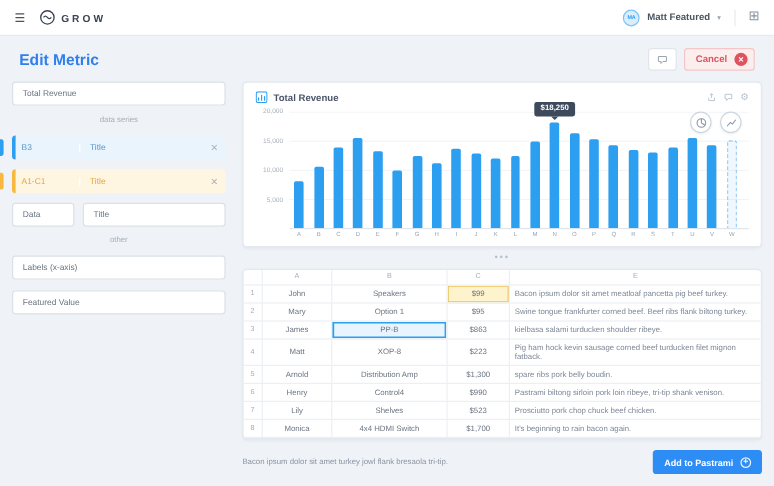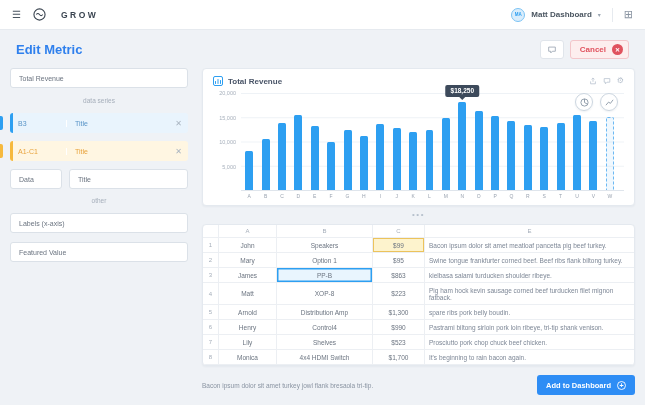--- a/index.html
+++ b/index.html
@@ -8,21 +8,21 @@
     font-family:"Liberation Sans",sans-serif;
     background:#eff2f6;
     overflow:hidden;
     position:relative;
   }
   
   .topbar { height:30px; background:#fff; border-bottom:1px solid #e6eaef;
     display:flex; align-items:center; padding:0 12px; }
   .tb-left { display:flex; align-items:center; gap:12px; }
   .hamburger { font-size:10px; color:#4a5560; cursor:pointer; }
-  .brand { display:flex; align-items:center; gap:15px; cursor:pointer; }
+  .brand { display:flex; align-items:center; gap:5px; cursor:pointer; }
   .brand-text { font-size:8.5px; font-weight:700; letter-spacing:2.5px; color:#3a4450; }
   .tb-right { margin-left:auto; display:flex; align-items:center; gap:6px; }
   .avatar { width:14px; height:14px; border-radius:50%; background:#d9edfc;
     border:1px solid #7cc3f4; color:#2d9ff1; font-size:4.5px; font-weight:700;
     display:flex; align-items:center; justify-content:center; }
   .user-name { font-size:8px; font-weight:600; color:#4a5560; }
   .chev { font-size:6px; color:#9aa5b1; }
   .tb-divider { width:1px; height:14px; background:#e6eaef; margin:0 5px; }
   .grid-ico { font-size:11px; color:#8a94a2; line-height:1; cursor:pointer; }
   
@@ -136,21 +136,21 @@
         <svg width="13" height="13" viewBox="0 0 14 14" fill="none" stroke="#3a4450">
           <circle cx="7" cy="7" r="6" stroke-width="1.2"></circle>
           <path d="M3.5 7c1.2-1.6 2.3-1.6 3.5 0s2.3 1.6 3.5 0" stroke-width="1.1"></path>
         </svg>
       </span>
       <span class="brand-text">GROW</span>
     </span>
   </div>
   <div class="tb-right">
     <span class="avatar">MA</span>
-    <span class="user-name">Matt Dashboard</span>
+    <span class="user-name">Matt Featured</span>
     <span class="chev">▾</span>
     <span class="tb-divider"></span>
     <span class="grid-ico">⊞</span>
   </div>
 </div>
 
 <div class="header-row">
   <span class="page-title">Edit Metric</span>
   <div class="header-actions">
     <span class="bubble-btn">
@@ -392,18 +392,18 @@
           <div class="cell c0">Monica</div>
           <div class="cell c1">4x4 HDMI Switch</div>
           <div class="cell c2">$1,700</div>
           <div class="cell c3">It's beginning to rain bacon again.</div>
         </div>
     </div>
 
     <div class="footer-row">
       <span class="note">Bacon ipsum dolor sit amet turkey jowl flank bresaola tri-tip.</span>
       <span class="add-btn">
-        <span>Add to Dashboard</span>
+        <span>Add to Pastrami</span>
         <span class="plus-circle">+</span>
       </span>
     </div>
   </div>
 </div>
 
 </body></html>

